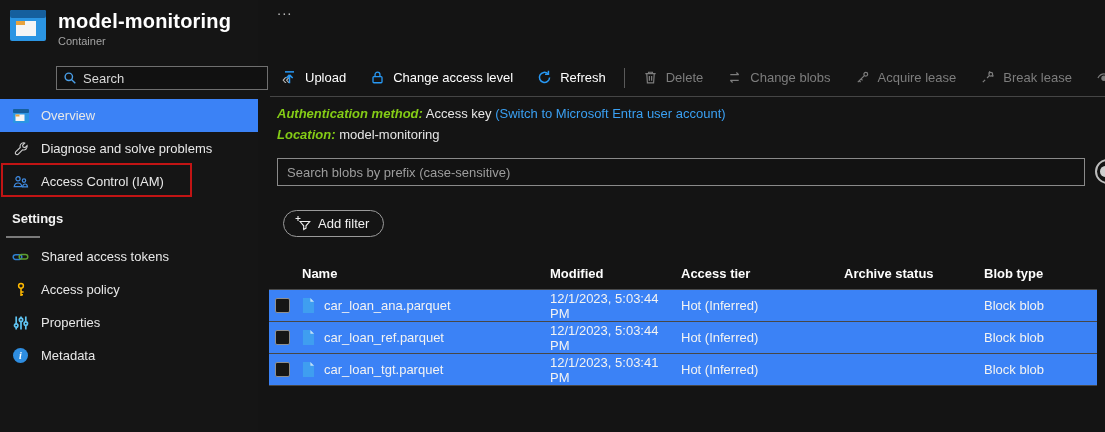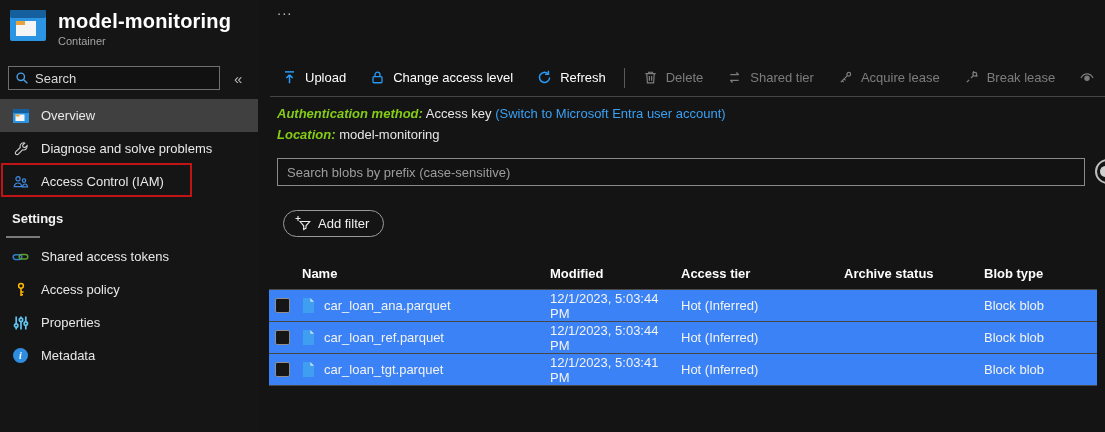--- a/index.html
+++ b/index.html
@@ -8,27 +8,27 @@
     background:#141414; color:#ffffff;
     font-family:"Liberation Sans", sans-serif; font-size:13px;
     position:relative;
   }
   
   .sidebar { position:absolute; left:0; top:0; width:258px; height:432px; background:#151515; }
   .sb-header { display:flex; align-items:flex-start; gap:12px; padding:10px 8px 0 10px; }
   .sb-title { font-size:20px; font-weight:700; letter-spacing:.2px; line-height:22px; }
   .sb-subtitle { font-size:11px; color:#a3a3a3; margin-top:3px; }
   .sb-searchrow { position:absolute; left:8px; top:66px; width:242px; display:flex; align-items:center; }
-  .sb-search { flex:0 0 212px; height:24px; border:1px solid #6f6f6f; background:#111; display:flex; align-items:center; gap:6px; padding:0 6px; }
+  .sb-search { flex:0 0 212px; height:24px; border:1px solid #6f6f6f; background:#111; display:flex; align-items:center; gap:6px; padding:0 6px;margin-left:48px; }
   .sb-search input { background:transparent; border:none; outline:none; color:#e8e8e8; font-size:13px; width:160px; font-family:inherit; }
   .sb-search input::placeholder { color:#d8d8d8; }
   .sb-collapse { margin-left:14px; color:#b9b9b9; font-size:15px; cursor:pointer; }
   .nav { position:absolute; left:0; top:99px; width:258px; }
   .nav-item { height:33px; display:flex; align-items:center; gap:12px; padding-left:12px; color:#e8e8e8; cursor:pointer; }
-  .nav-item.selected { background:#404040; }
+  .nav-item.selected { background:#3b82f6; }
   .nav-icon { width:17px; height:17px; display:flex; align-items:center; justify-content:center; flex:0 0 17px; }
   .settings-heading { position:absolute; left:12px; top:211px; font-weight:700; font-size:13px; color:#f2f2f2; }
   .settings-divider { position:absolute; left:6px; top:236px; width:34px; height:2px; background:#7a7a7a; }
   .nav2 { position:absolute; left:0; top:240px; width:258px; }
   .redbox { position:absolute; left:1px; top:163px; width:191px; height:34px; border:2px solid #c11414; pointer-events:none; }
   .meta-circle { width:15px; height:15px; border-radius:50%; background:#2e8de0; color:#fff; font-size:10px; font-weight:700; display:flex; align-items:center; justify-content:center; font-family:"Liberation Serif", serif; font-style:italic; }
   
   .more-dots { position:absolute; left:277px; top:1px; color:#b5b5b5; font-size:15px; letter-spacing:1px; cursor:pointer; }
   .toolbar { position:absolute; left:270px; top:59px; width:835px; height:38px; display:flex; align-items:center; border-bottom:1px solid #454545; white-space:nowrap; }
   .tbtn { display:flex; align-items:center; gap:8px; padding:0 12px; height:100%; cursor:pointer; color:#ffffff; flex:0 0 auto; }
@@ -203,21 +203,21 @@
         </svg>
     </span>
     <span>Delete</span>
   </div>
   <div class="tbtn disabled">
     <span>
       <svg width="15" height="15" viewBox="0 0 16 16" fill="none" stroke="#7d7d7d" stroke-width="1.3">
           <path d="M3.5 5h9M12.5 5L10 2.7M3.5 11h9M3.5 11L6 13.3"></path>
         </svg>
     </span>
-    <span>Shared tier</span>
+    <span>Change blobs</span>
   </div>
   <div class="tbtn disabled">
     <span>
       <svg width="15" height="15" viewBox="0 0 16 16" fill="none" stroke="#7d7d7d" stroke-width="1.3">
           <circle cx="11.5" cy="4.5" r="2"></circle>
           <path d="M10 6L3 13M4.5 11.5l1.5 1.5M6.5 9.5L8 11"></path>
         </svg>
     </span>
     <span>Acquire lease</span>
   </div>

